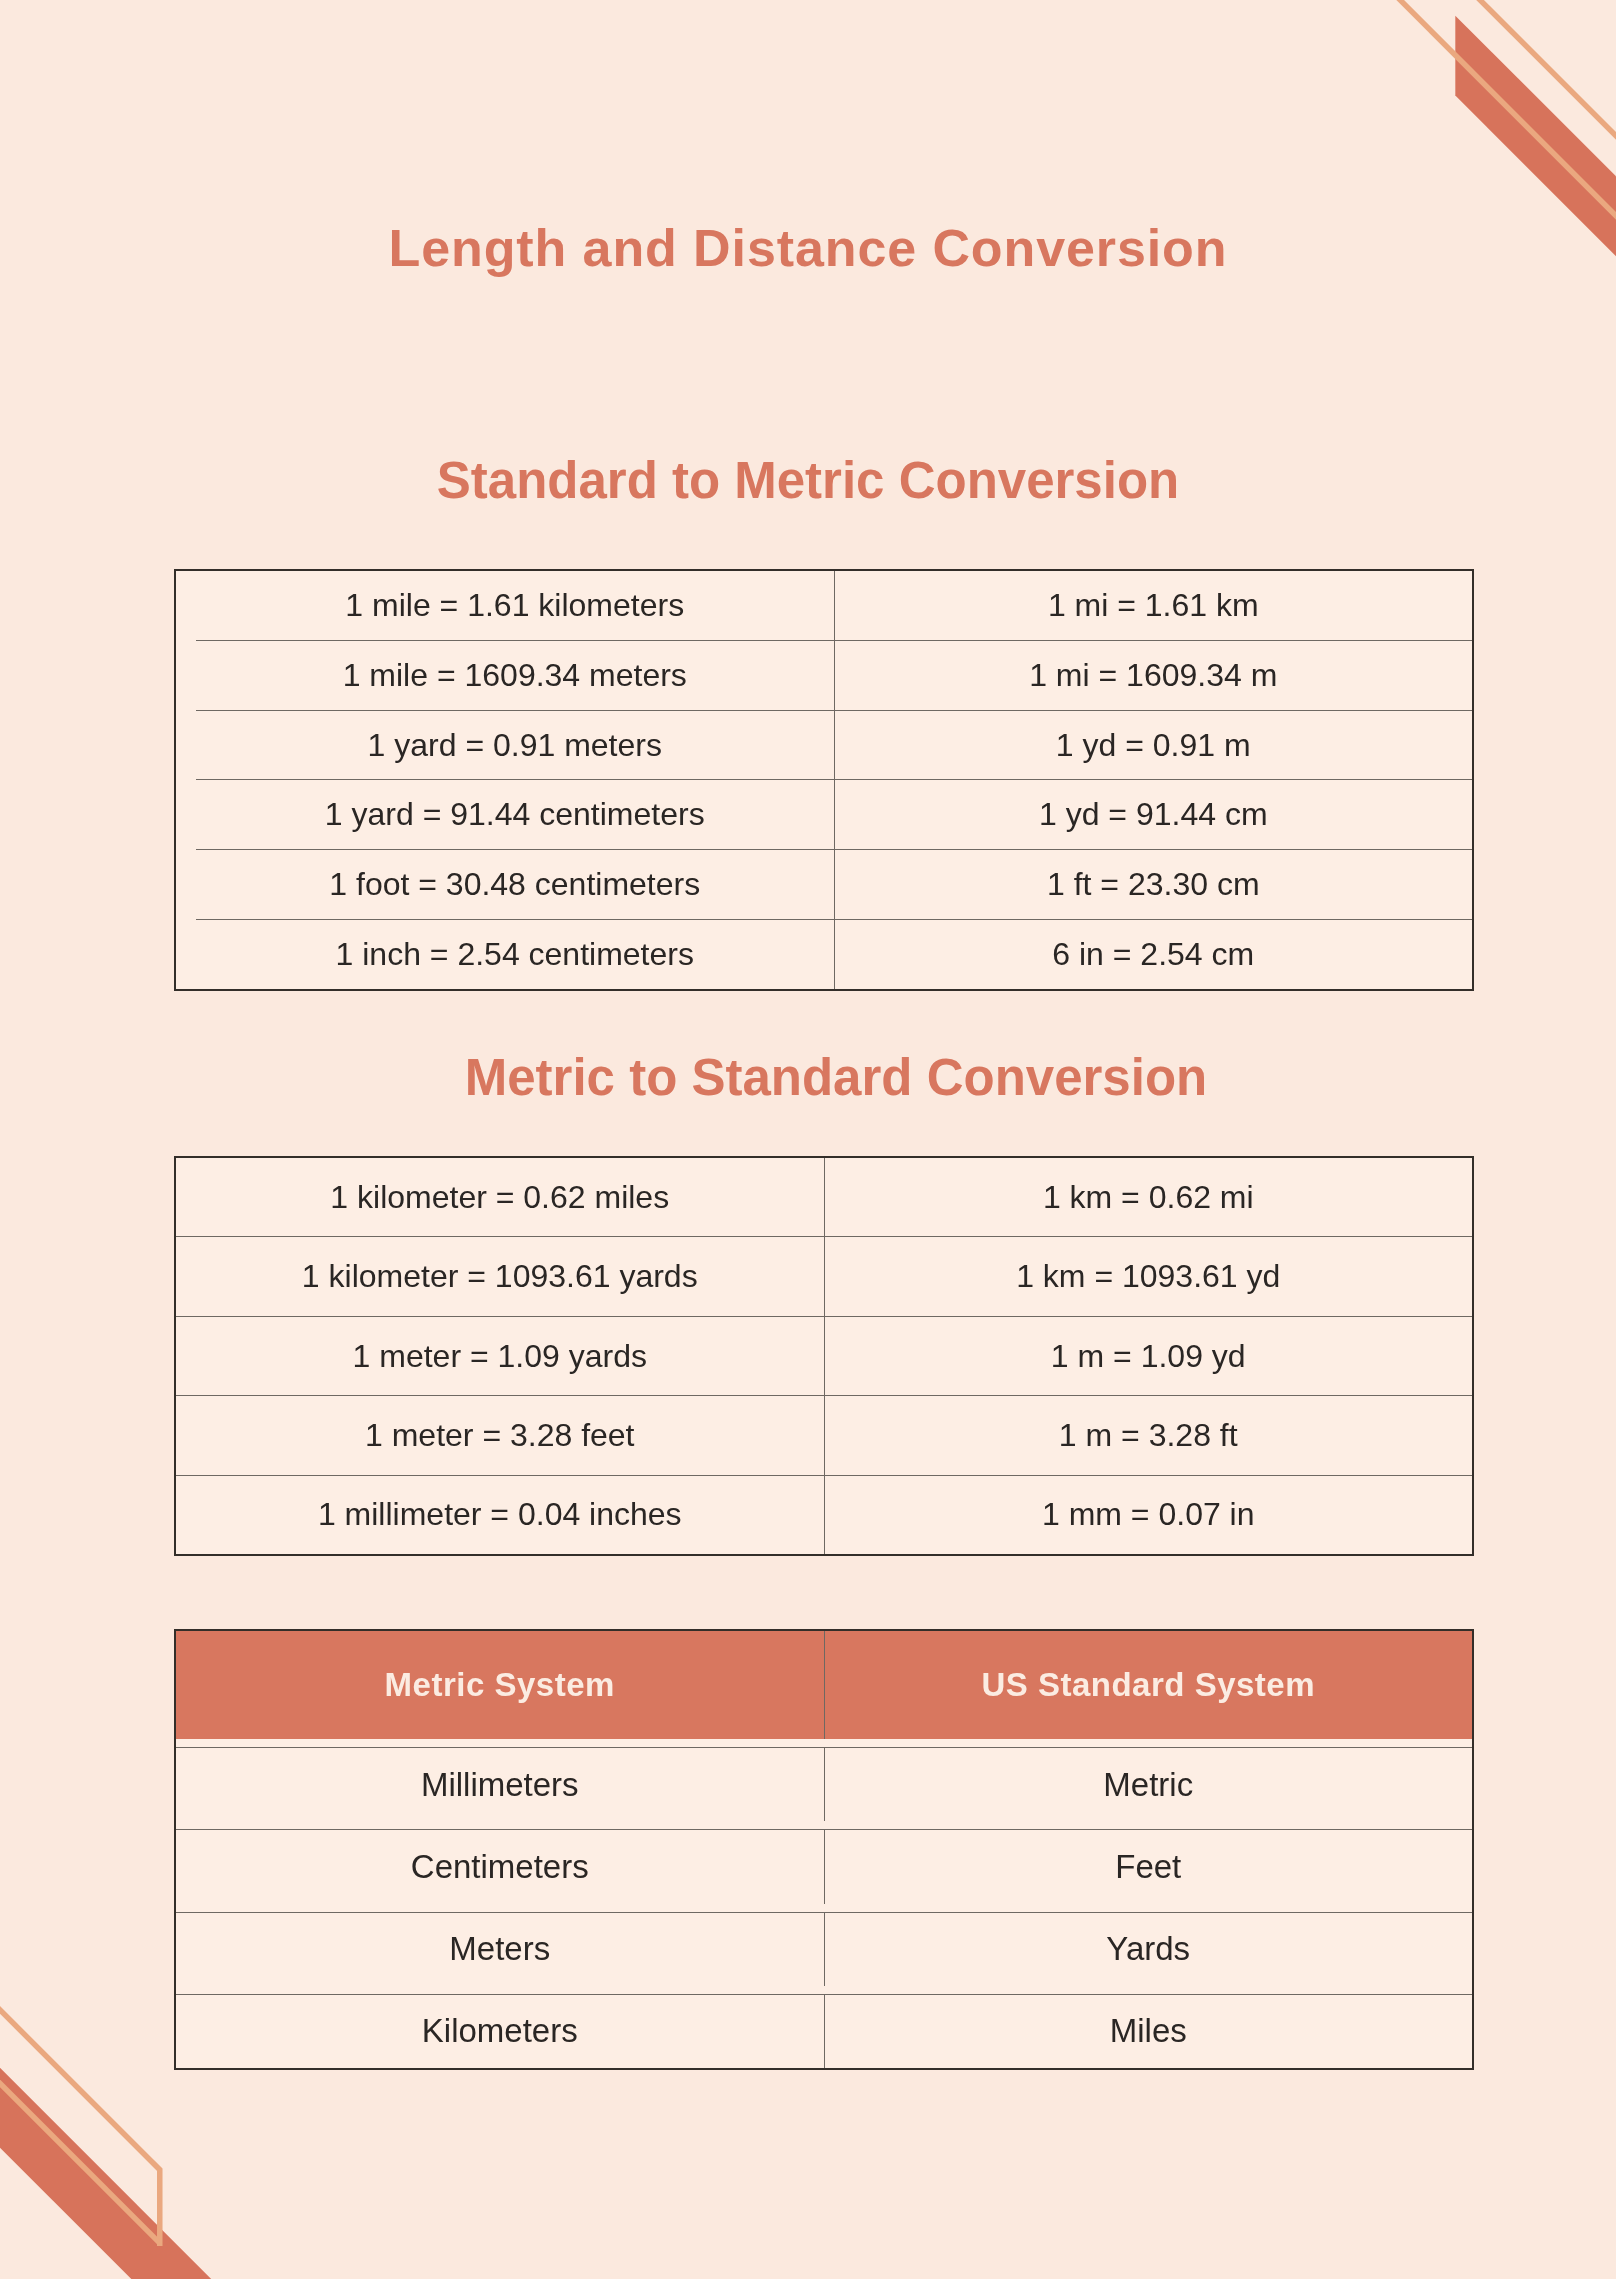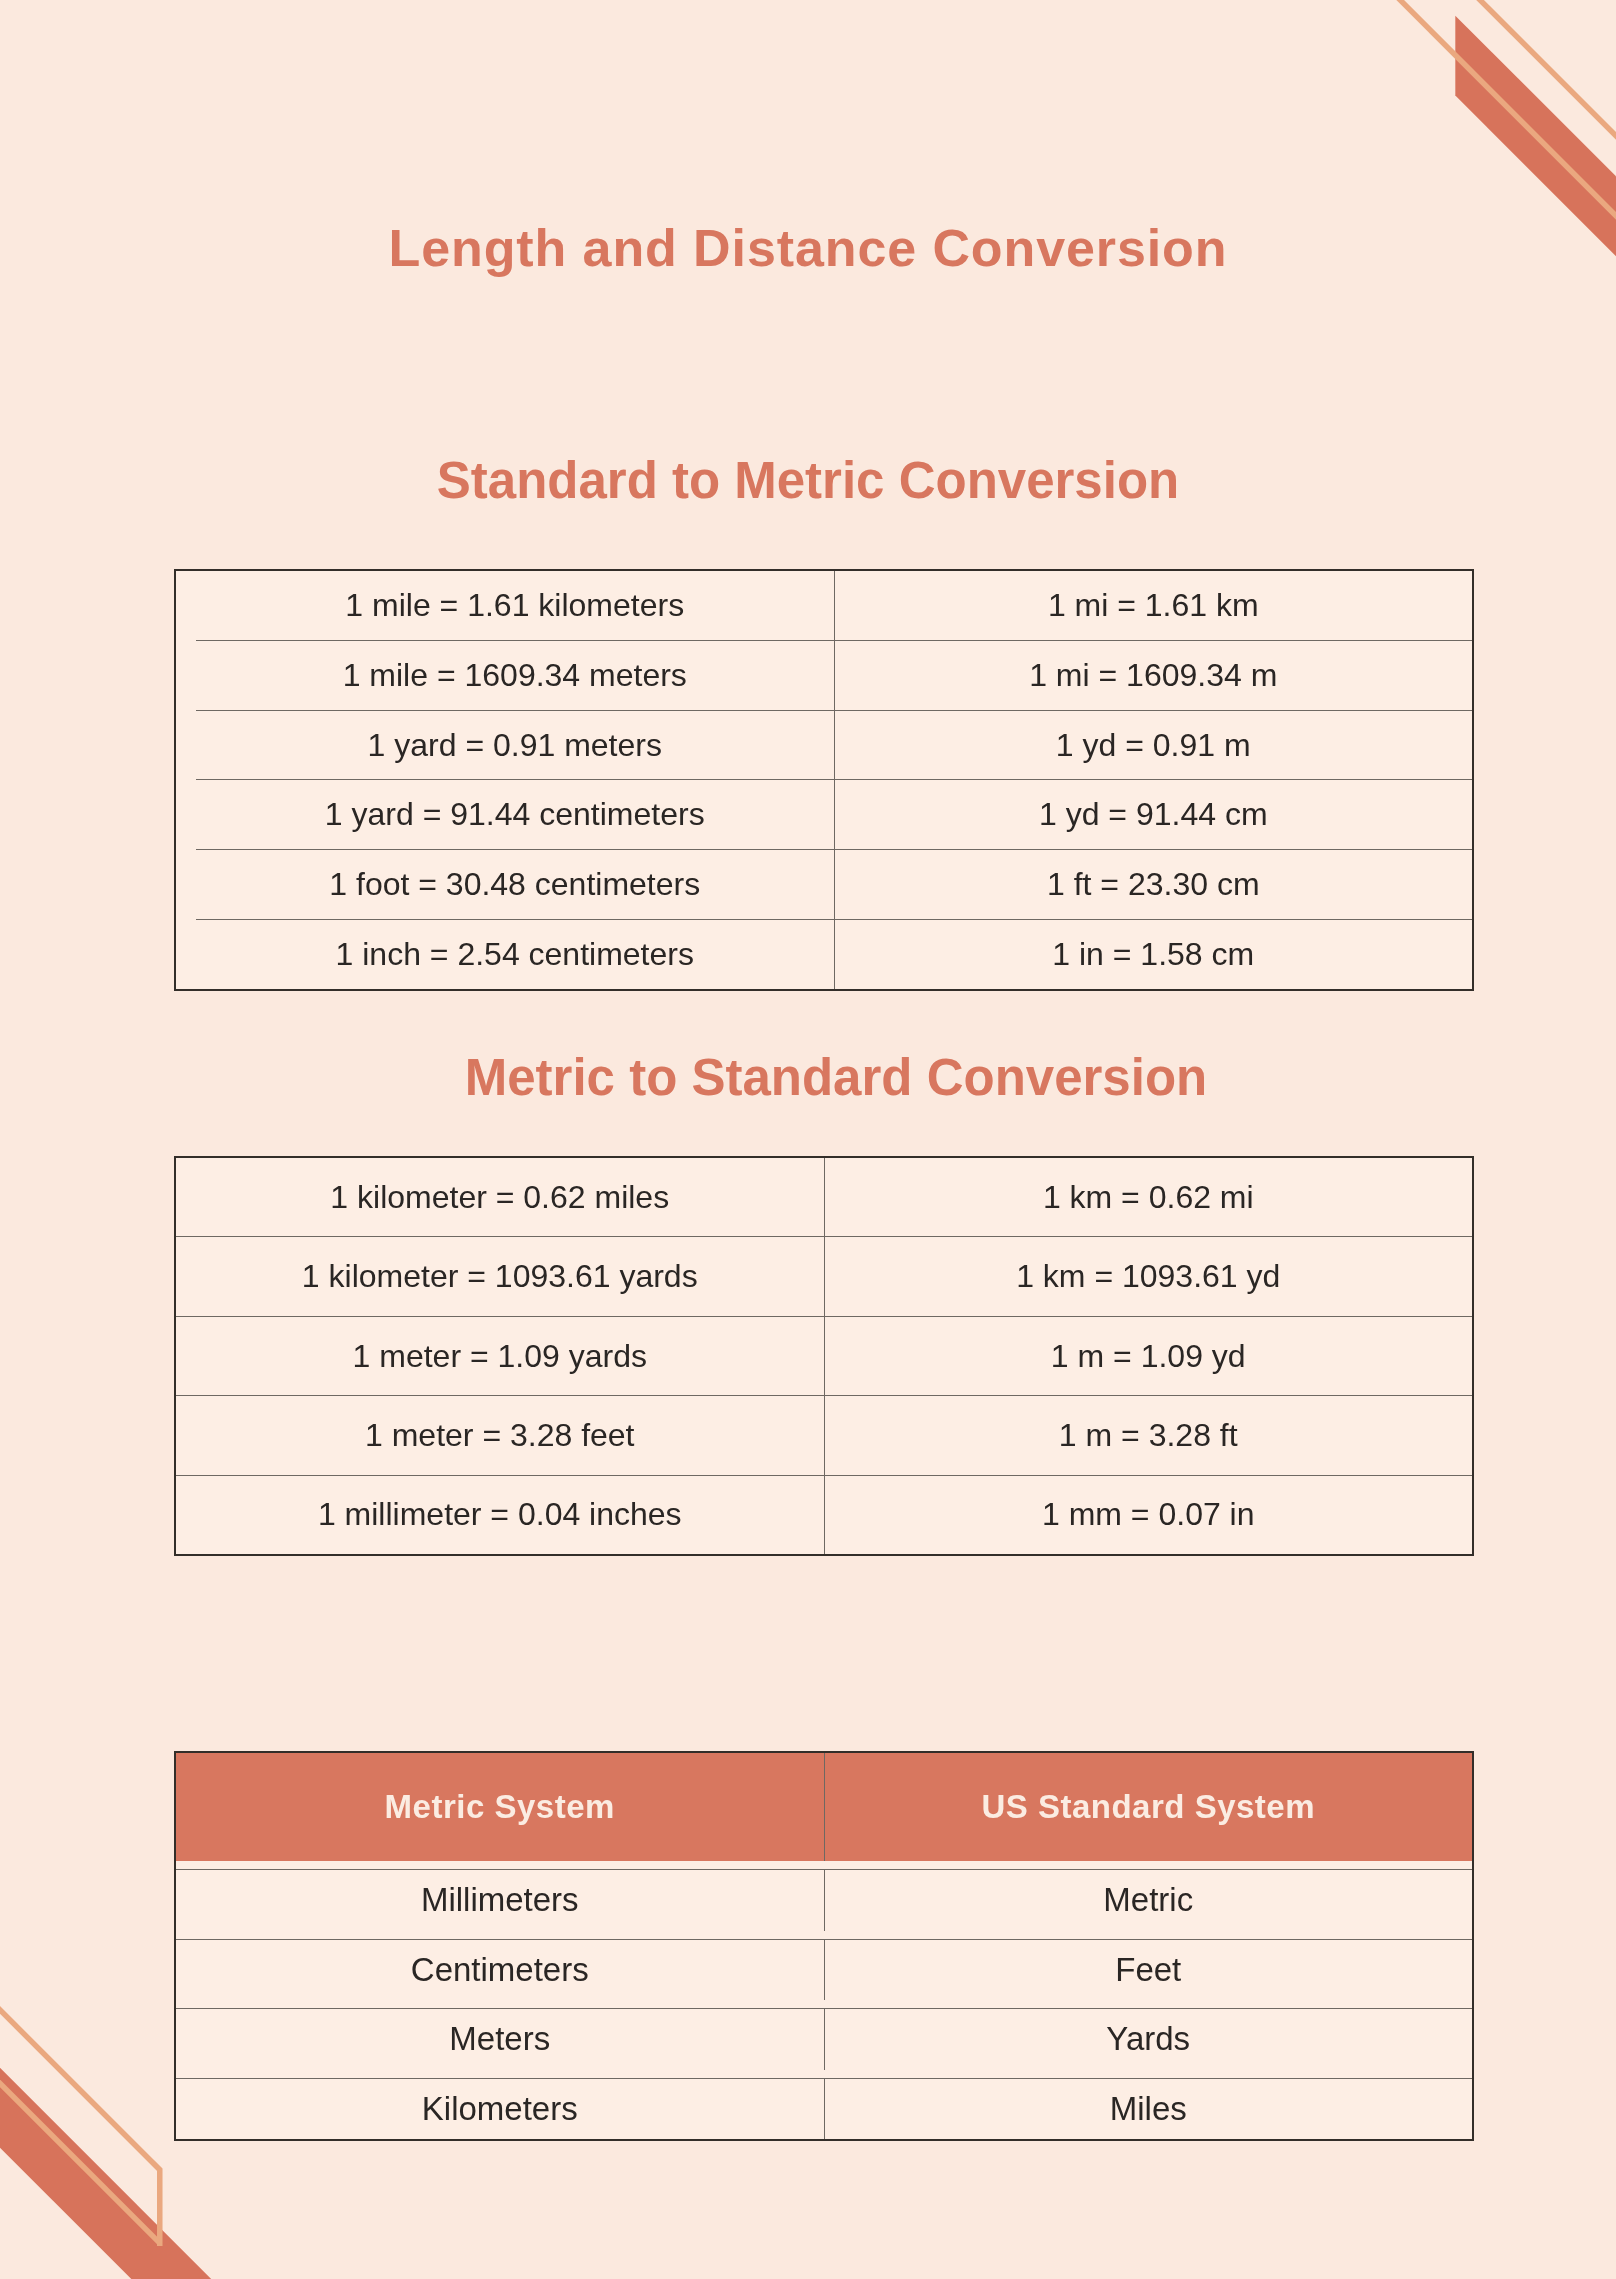--- a/index.html
+++ b/index.html
@@ -27,21 +27,21 @@
   }
   .s1{top:455px;} .s2{top:1052px;padding-left:28px;}
   .conv-table{
     position:absolute; left:174px; width:1300px; box-sizing:border-box;
     border:2.8px solid var(--border-dark,#332e29);
     background:var(--cell-bg,#fdeee4);
     display:flex; flex-direction:column; z-index:2;
   }
   .t1{top:569px; height:422px;padding-left:20px;}
   .t2{top:1156px; height:400px;}
-  .t3{top:1751px; height:390px;gap:8px;}
+  .t3{top:1629px; height:441px;gap:8px;}
   .row{flex:1; display:flex; border-top:1.8px solid var(--border-gray,#6e6862); min-height:0;}
   .row:first-child{border-top:none;}
   .cell{
     flex:1; display:flex; align-items:center; justify-content:center;
     font-size:32px; color:var(--text-dark,#2a2624);
     border-left:1.8px solid var(--border-gray,#6e6862);
     text-align:center; padding:0 9.2px;
   }
   .cell:first-child{border-left:none;}
   .header-row{flex:0 0 108px; background:var(--accent-coral,#d8775f);}
@@ -87,21 +87,21 @@
   <div class="row">
     <div class="cell">1 yard = 91.44 centimeters</div>
     <div class="cell">1 yd = 91.44 cm</div>
   </div>
   <div class="row">
     <div class="cell">1 foot = 30.48 centimeters</div>
     <div class="cell">1 ft = 23.30 cm</div>
   </div>
   <div class="row">
     <div class="cell">1 inch = 2.54 centimeters</div>
-    <div class="cell">1 in = 1.58 cm</div>
+    <div class="cell">6 in = 2.54 cm</div>
   </div>
 </div>
 
 <h2 class="subtitle s2">Metric to Standard Conversion</h2>
 
 <div class="conv-table t2">
   <div class="row">
     <div class="cell">1 kilometer = 0.62 miles</div>
     <div class="cell">1 km = 0.62 mi</div>
   </div>

